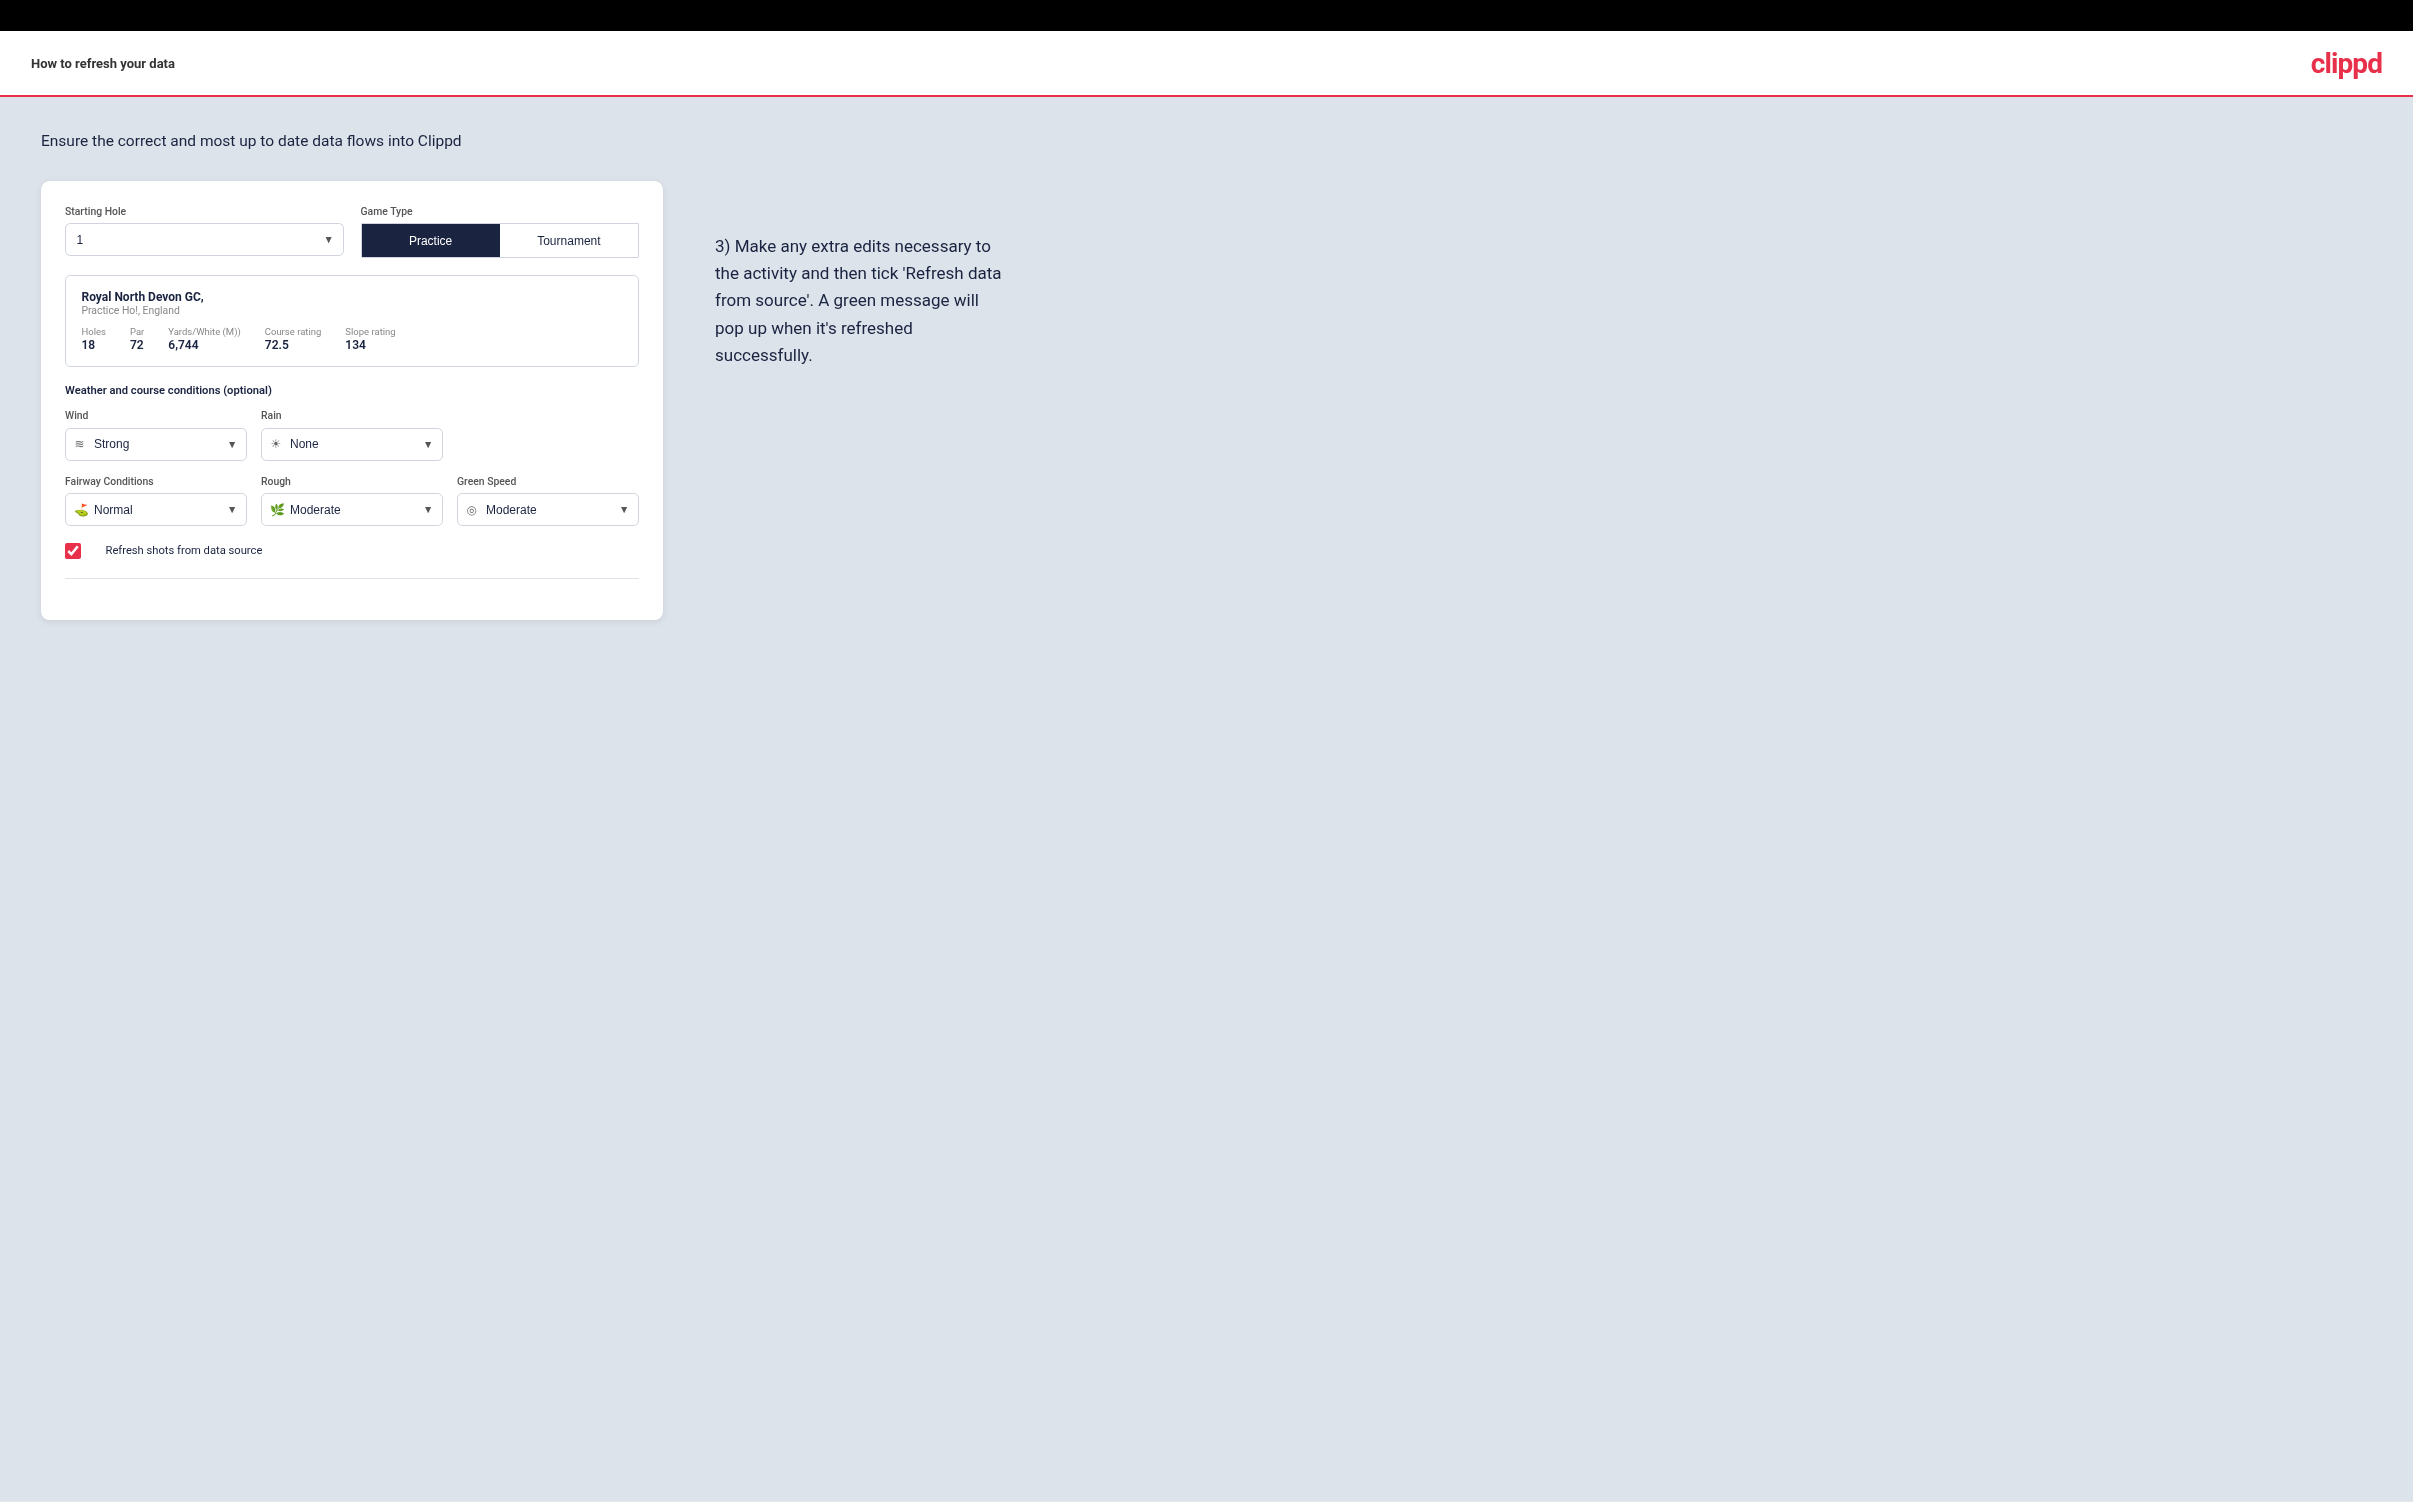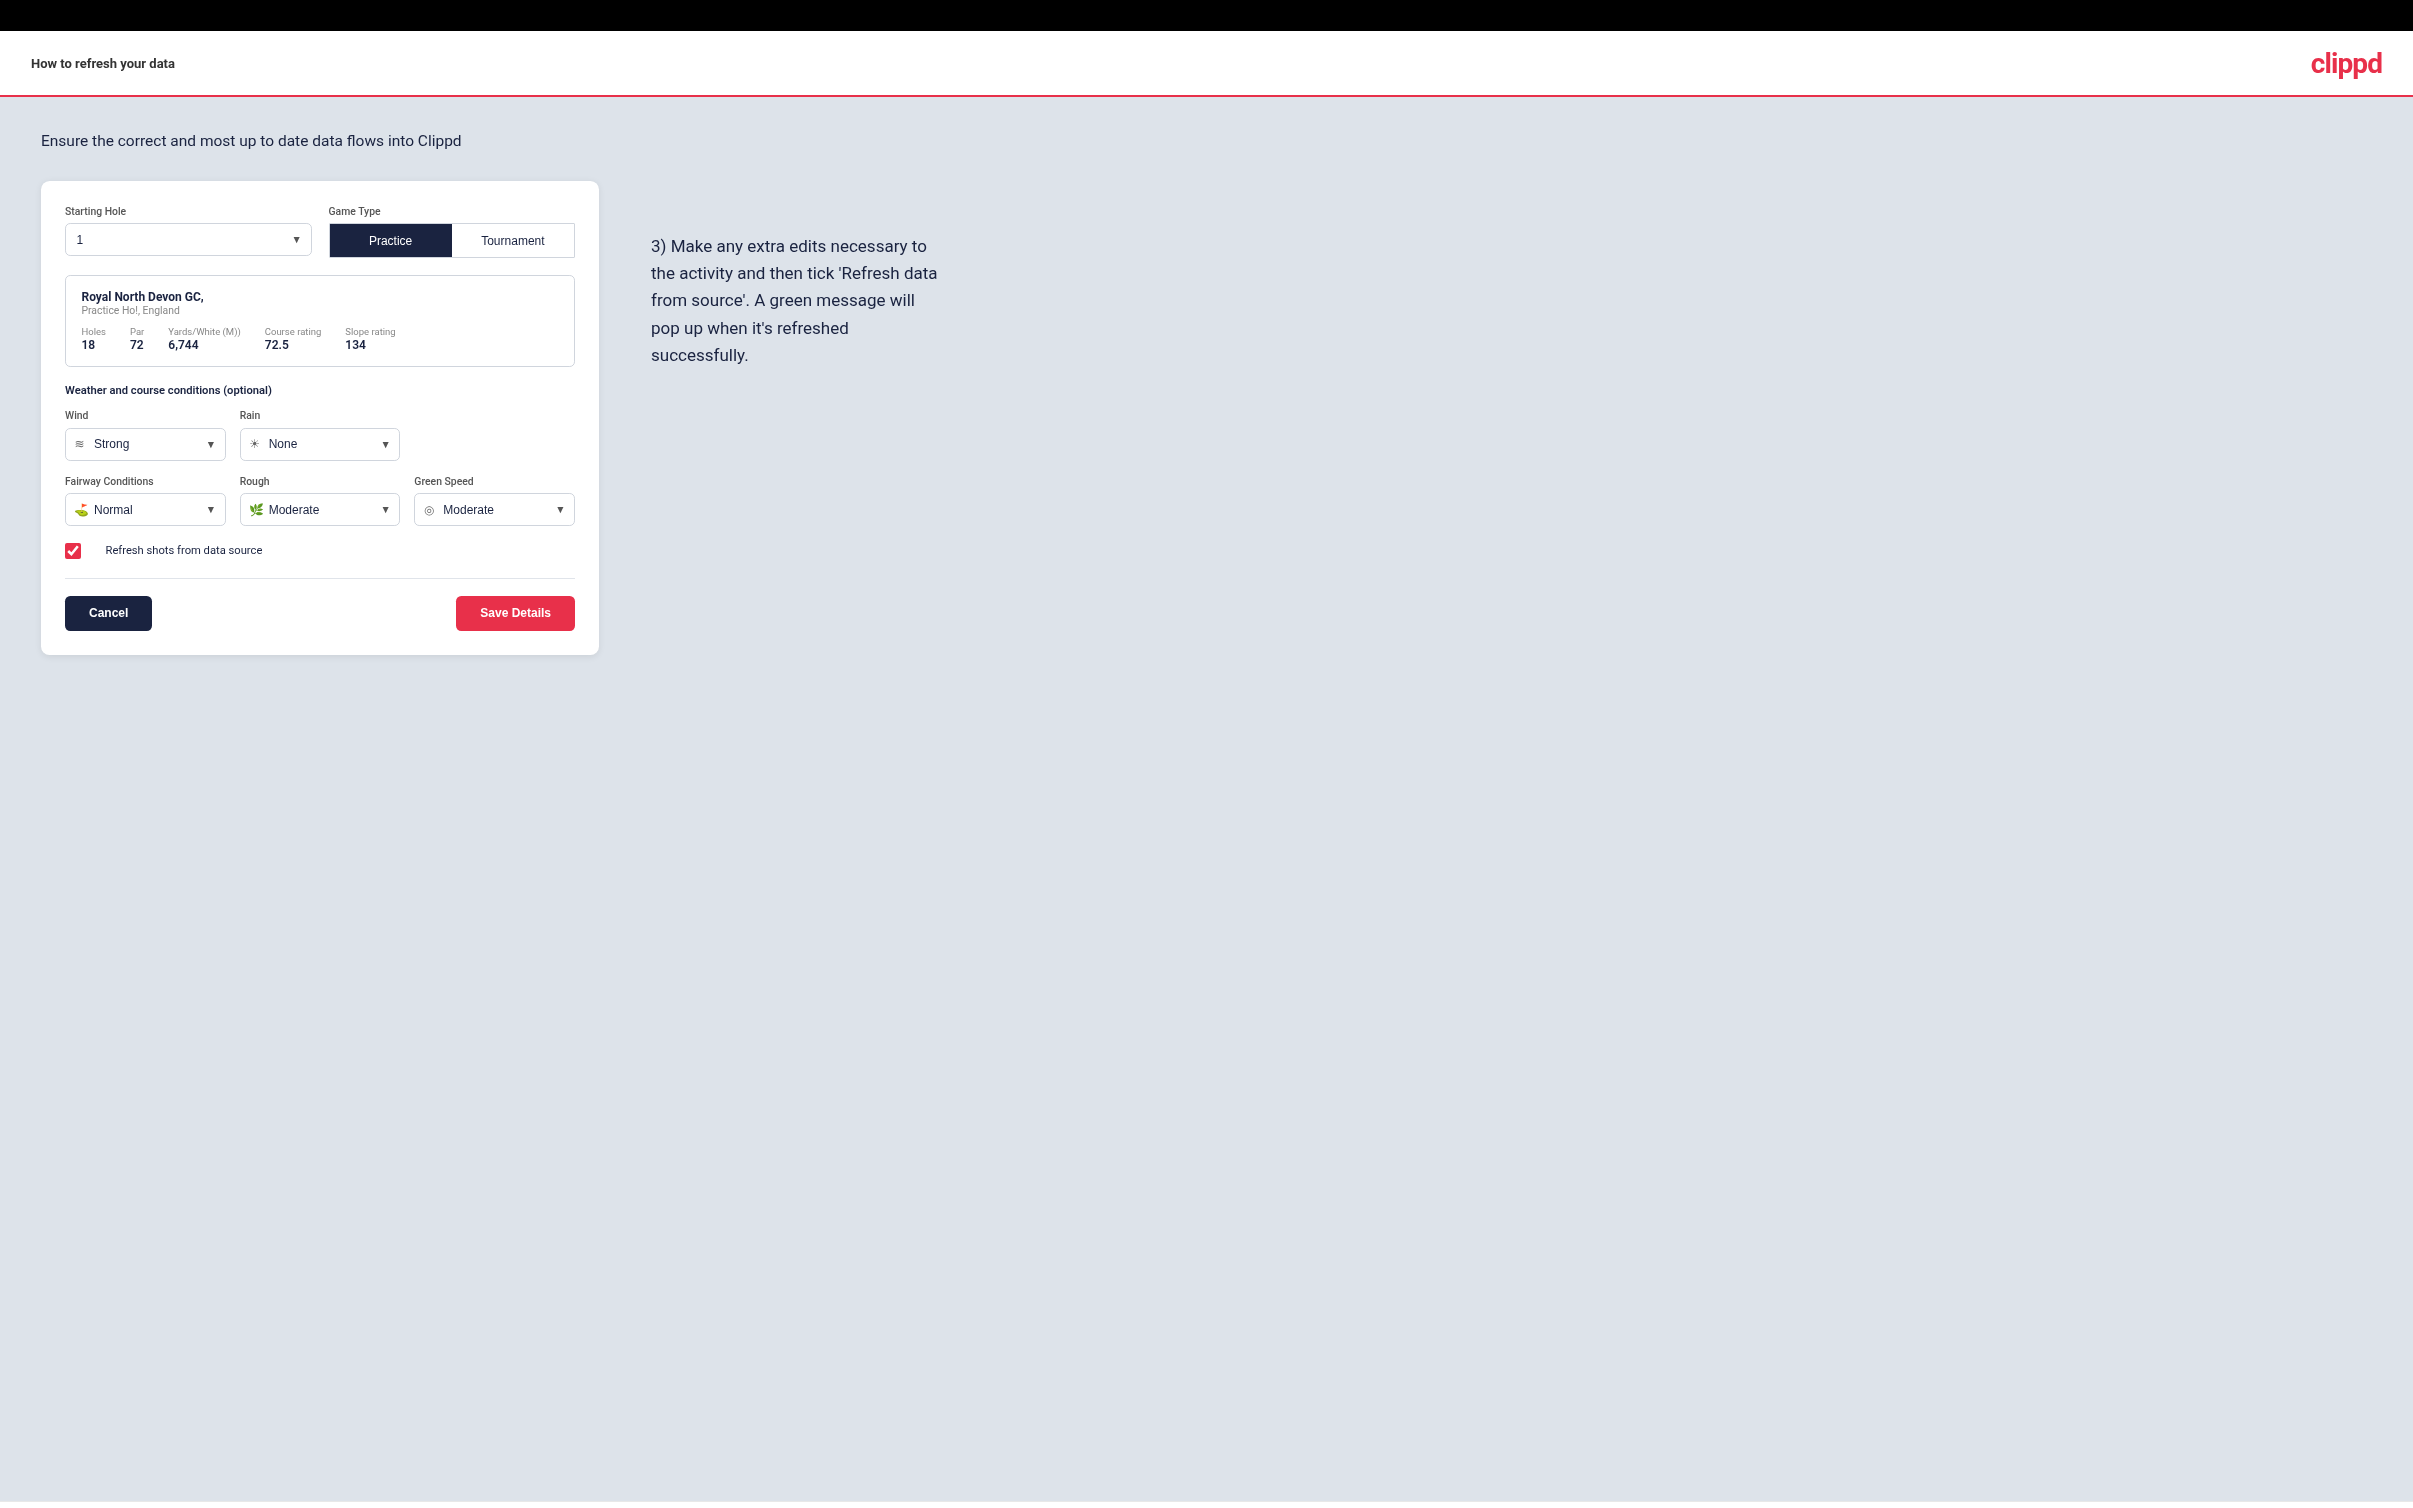--- a/index.html
+++ b/index.html
@@ -49,21 +49,21 @@
     }
     .content-row {
       display: flex;
       gap: 52px;
       align-items: flex-start;
     }
     .card {
       background: #fff;
       border-radius: 8.6px;
       padding: 24px 24px 24px;
-      width: 558px;
+      width: 622px;
       flex-shrink: 0;
       box-shadow: 0 1.7px 7px rgba(0,0,0,0.08);
     }
     .form-row {
       display: flex;
       gap: 17px;
       margin-bottom: 17px;
     }
     .form-col {
       flex: 1;
@@ -379,24 +379,20 @@
         </div>
       </div>
 
       <div class="checkbox-row">
         <input type="checkbox" class="checkbox-input" checked="" style="">
         <span class="checkbox-label">Refresh shots from data source</span>
       </div>
 
       <hr class="divider">
 
-      <div class="button-row">
-        <button class="cancel-btn">Cancel</button>
-        <button class="save-btn">Save Details</button>
-      </div>
 
     </div>
 
     <div class="side-text">
       <p>3) Make any extra edits necessary to the activity and then tick 'Refresh data from source'. A green message will pop up when it's refreshed successfully.</p>
     </div>
   </div>
 </div>
 
 <div class="footer">

